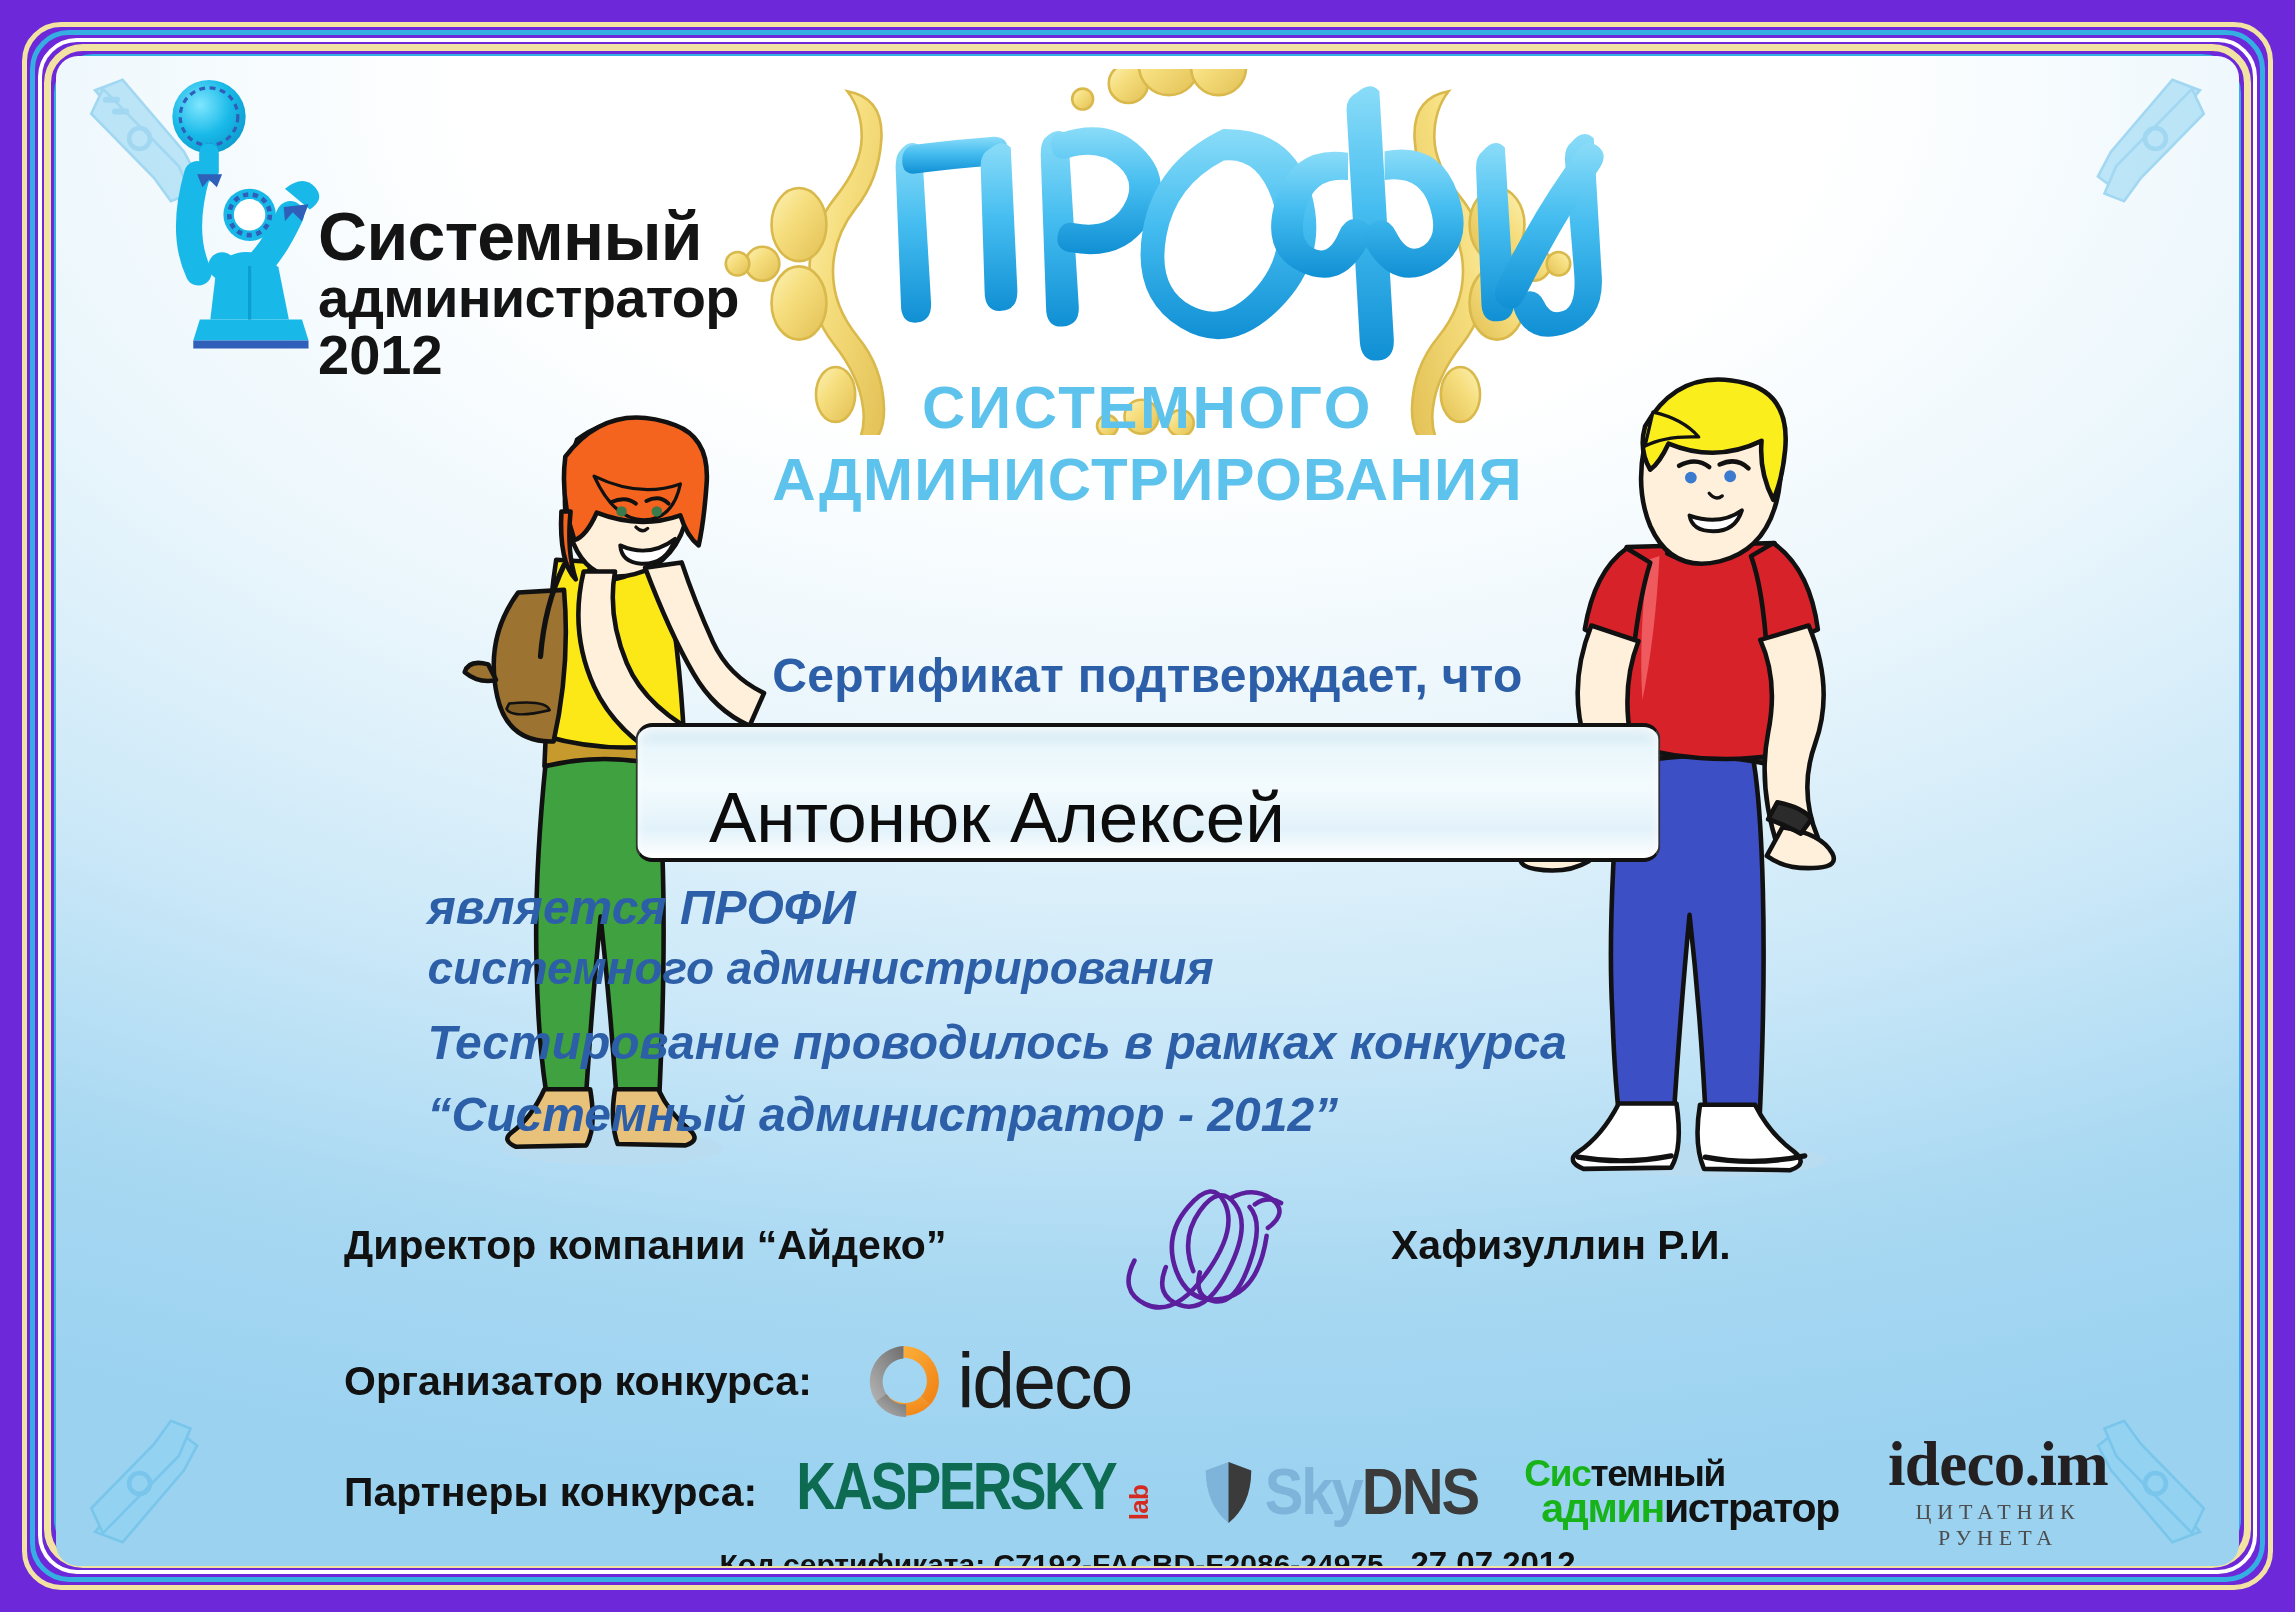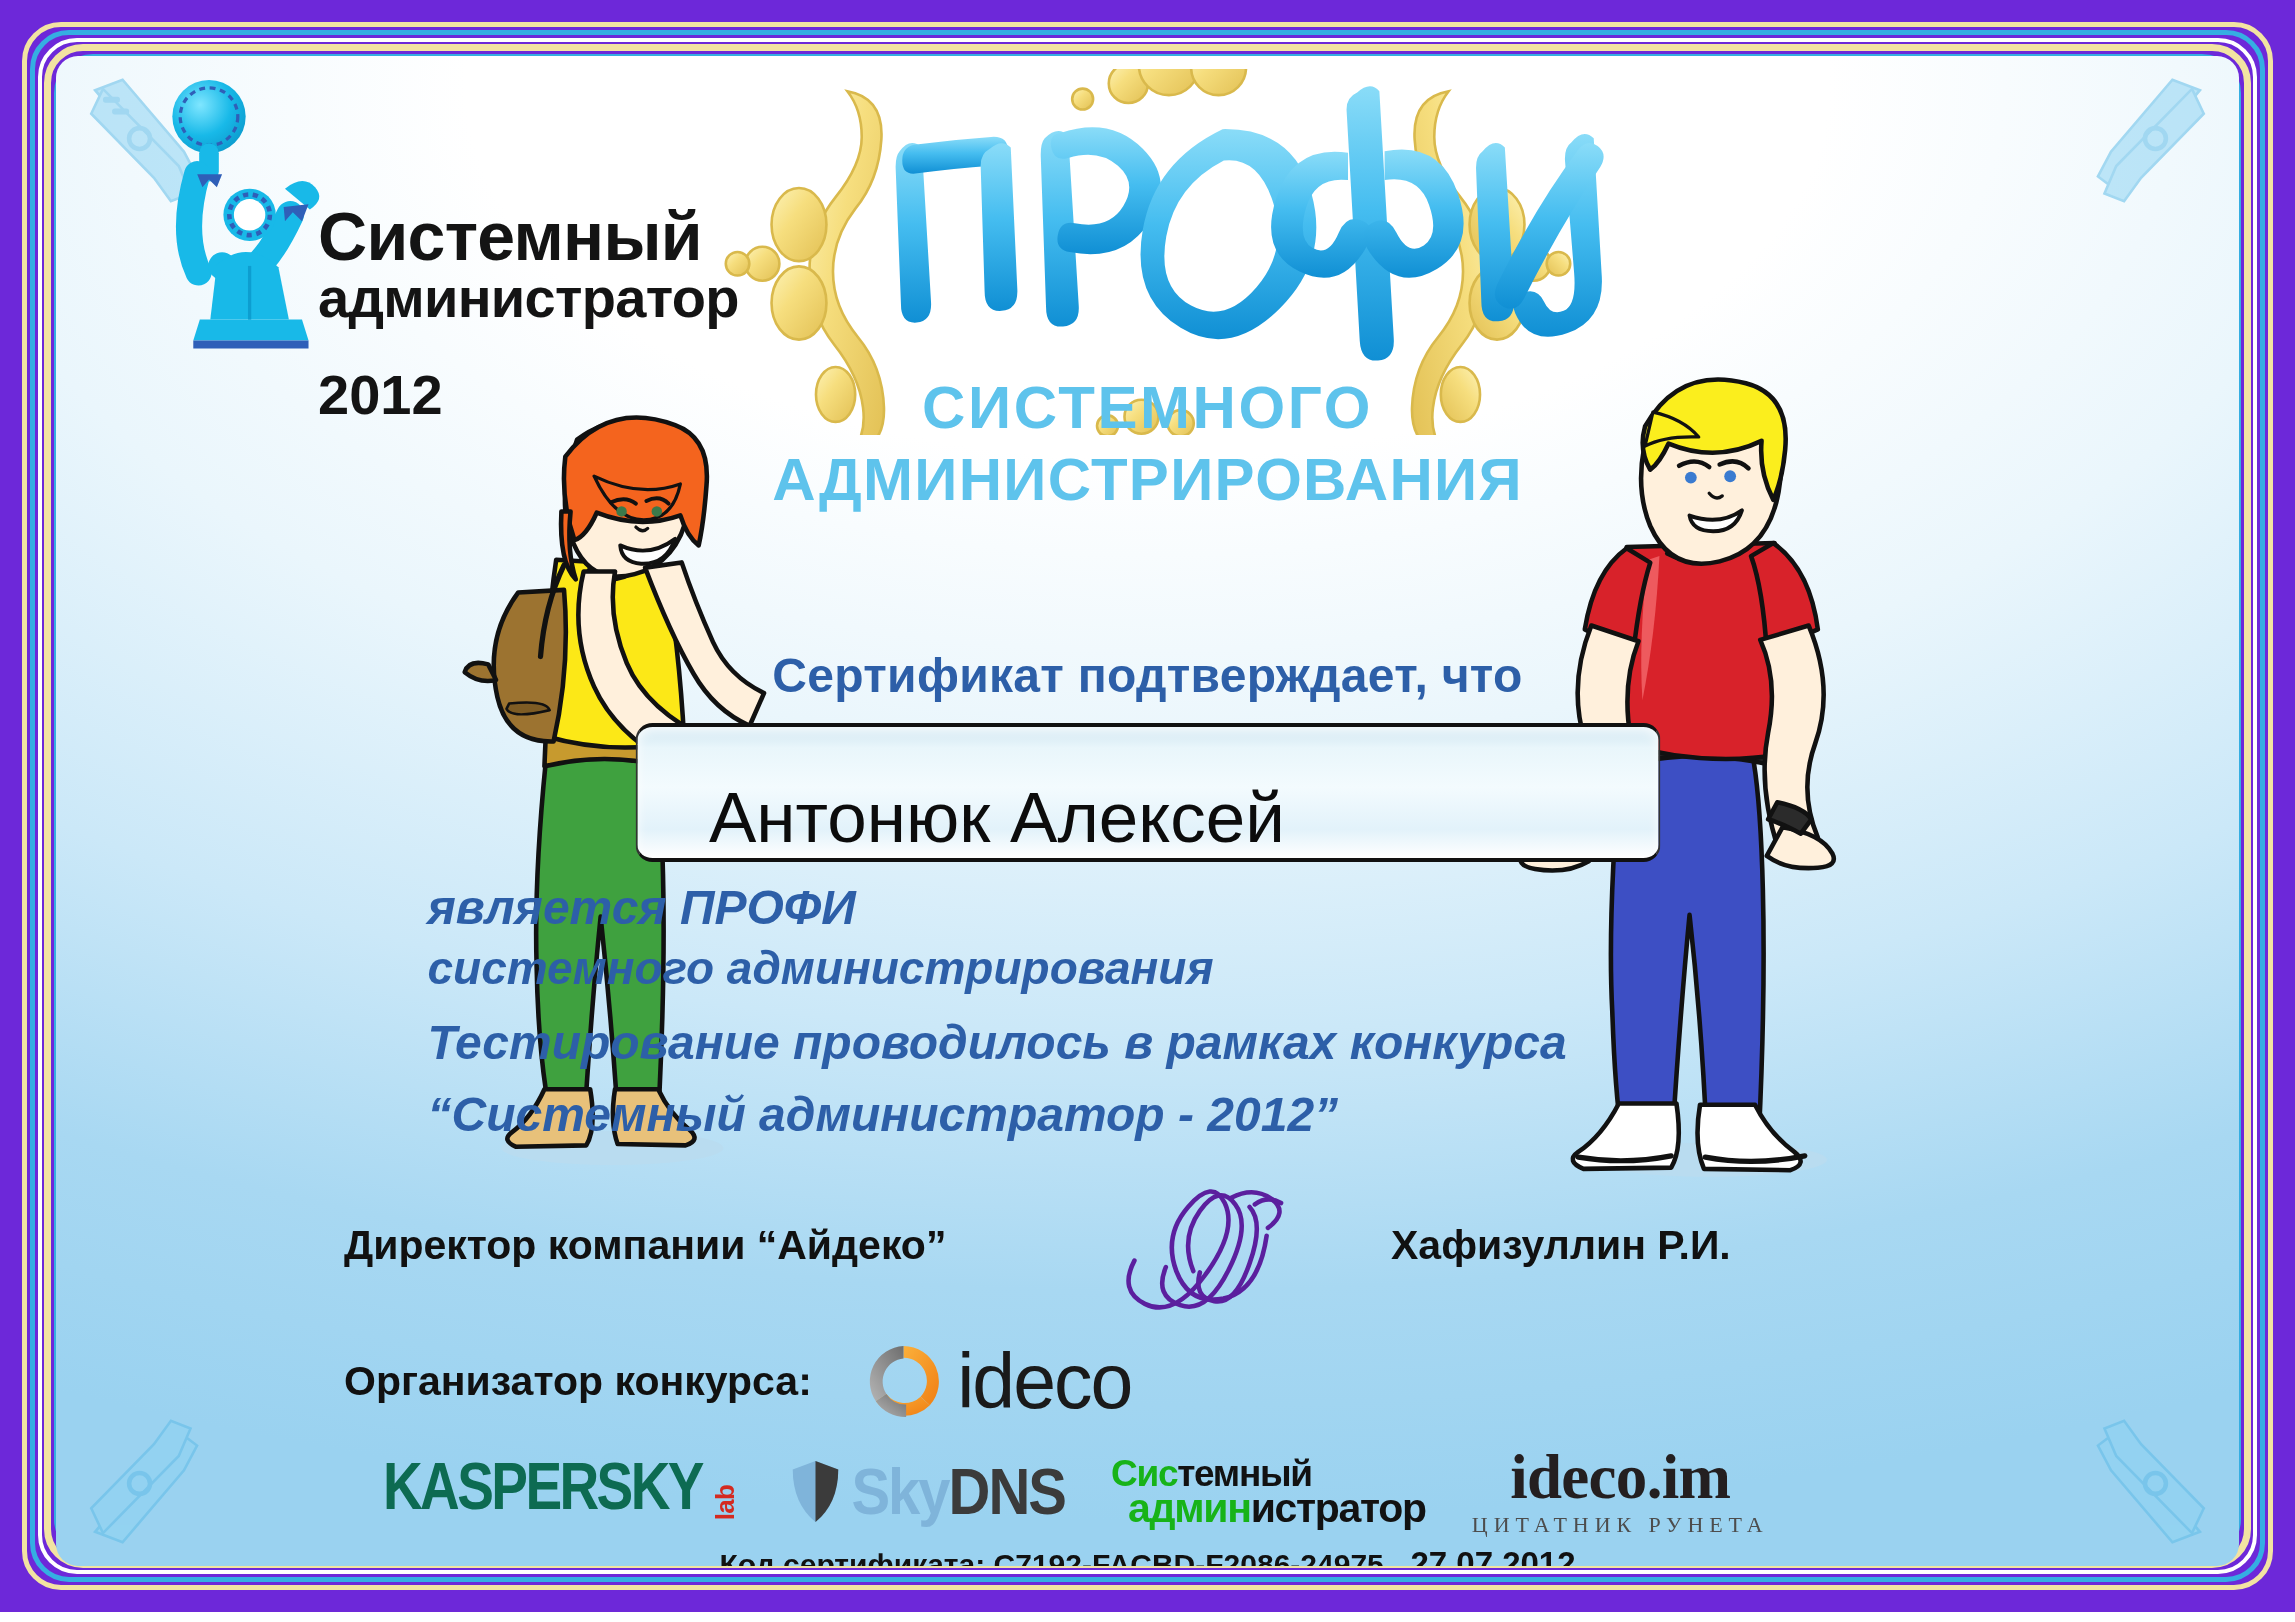--- a/index.html
+++ b/index.html
@@ -28,21 +28,21 @@
   .t-tr{right:13px;top:11.8px;transform:scaleX(-1);}
   .t-bl{left:13px;bottom:11.8px;transform:scaleY(-1);}
   .t-br{right:13px;bottom:11.8px;transform:scale(-1,-1);}
 
   
   .sa-logo{position:absolute;left:98px;top:19.6px;width:654px;height:366px;}
   .sa-mascot{position:absolute;left:0;top:0;width:203px;height:281px;}
   .sa-words{position:absolute;left:164px;top:128px;width:471px;color:#141414;}
   .sa-l1{font-size:68px;font-weight:700;line-height:.96;letter-spacing:-0.7px;}
   .sa-l2{font-size:56px;font-weight:700;line-height:1.02;letter-spacing:-0.7px;}
-  .sa-l3{font-size:56px;font-weight:700;line-height:1.04;letter-spacing:0px;margin-top:40px;}
+  .sa-l3{font-size:56px;font-weight:700;line-height:1.04;letter-spacing:0px;}
 
   
   .profi-wrap{position:absolute;left:0;right:0;top:13px;height:504px;}
   .profi-art{position:absolute;left:50%;top:0;transform:translateX(-50%);width:929px;height:366px;}
   .profi-art svg{width:100%;height:100%;display:block;}
   .profi-sub1{
     position:absolute;left:50%;transform:translateX(-50%);top:304px;width:916px;text-align:center;
     font-size:60px;font-weight:700;letter-spacing:2.6px;color:#5ec3ec;
   }
   .profi-sub2{
@@ -443,20 +443,21 @@
             <path d="M100 96 a54 54 0 0 1 -82 -6 l16 -11 a35 35 0 0 0 52 4 Z" fill="url(#idor)"></path>
             <path d="M18 90 a54 54 0 0 1 42 -84 l0 19 a35 35 0 0 0 -26 54 Z" fill="url(#idgr)"></path>
             <path d="M34 79 a35 35 0 0 0 30 16 l0 19 a54 54 0 0 1 -46 -24 Z" fill="url(#idgr)"></path>
           </svg>
         </div>
         <div class="ideco-word">ideco</div>
       </div>
     </div>
 
     <div class="part-row">
+      <div class="part-label">Партнеры конкурса:</div>
       <div class="logos">
 
         <div class="kas">
           <div class="kas-word">KASPERSKY</div>
           <div class="kas-lab">lab</div>
         </div>
 
         <div class="sky">
           <div class="sky-shield">
             <svg viewBox="0 0 78 100" aria-hidden="true">

